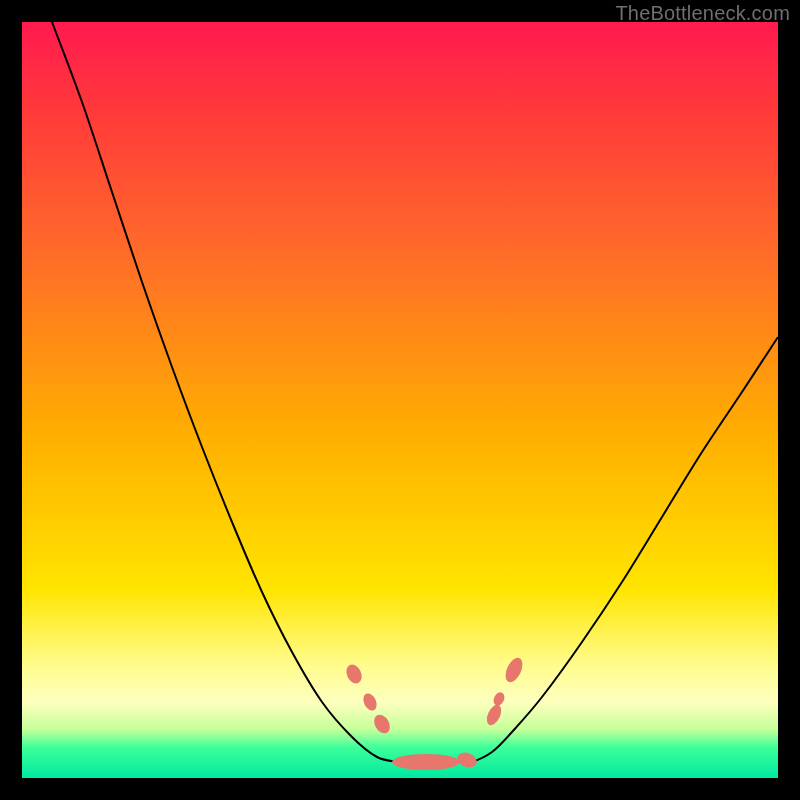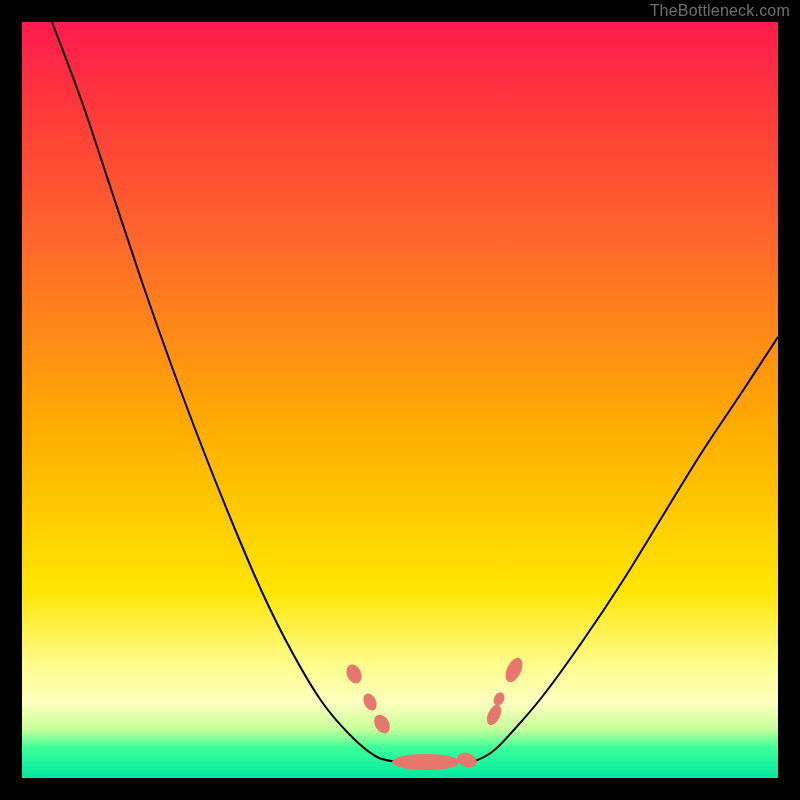--- a/index.html
+++ b/index.html
@@ -27,21 +27,21 @@
       #fdffbe 90%,
       #c8ff9a 93.5%,
       #3cff9a 96%,
       #00e8a0 100%);
   }
   .watermark {
     position: absolute;
     top: 2px;
     right: 10px;
     color: #6f6f6f;
-    font-size: 16px;
+    font-size: 20px;
     font-weight: 500;
     letter-spacing: 0.2px;
     z-index: 5;
     margin-left: 32px;
   }
   svg.overlay {
     position: absolute;
     left: 0;
     top: 0;
     width: 756px;

